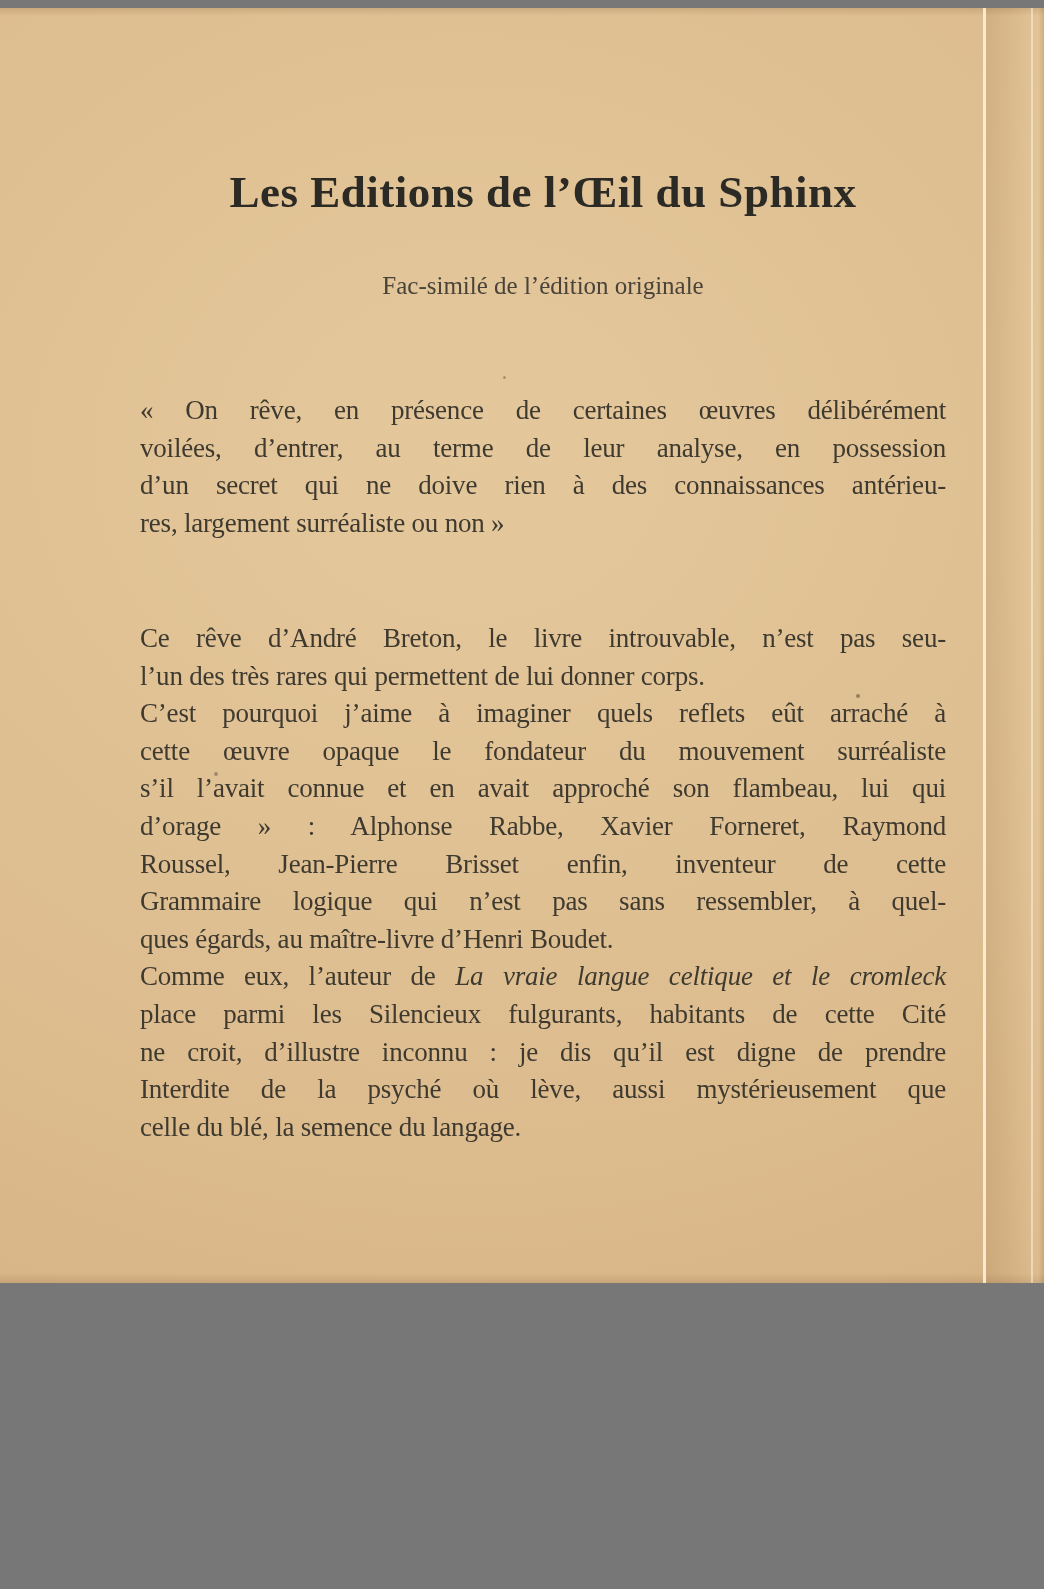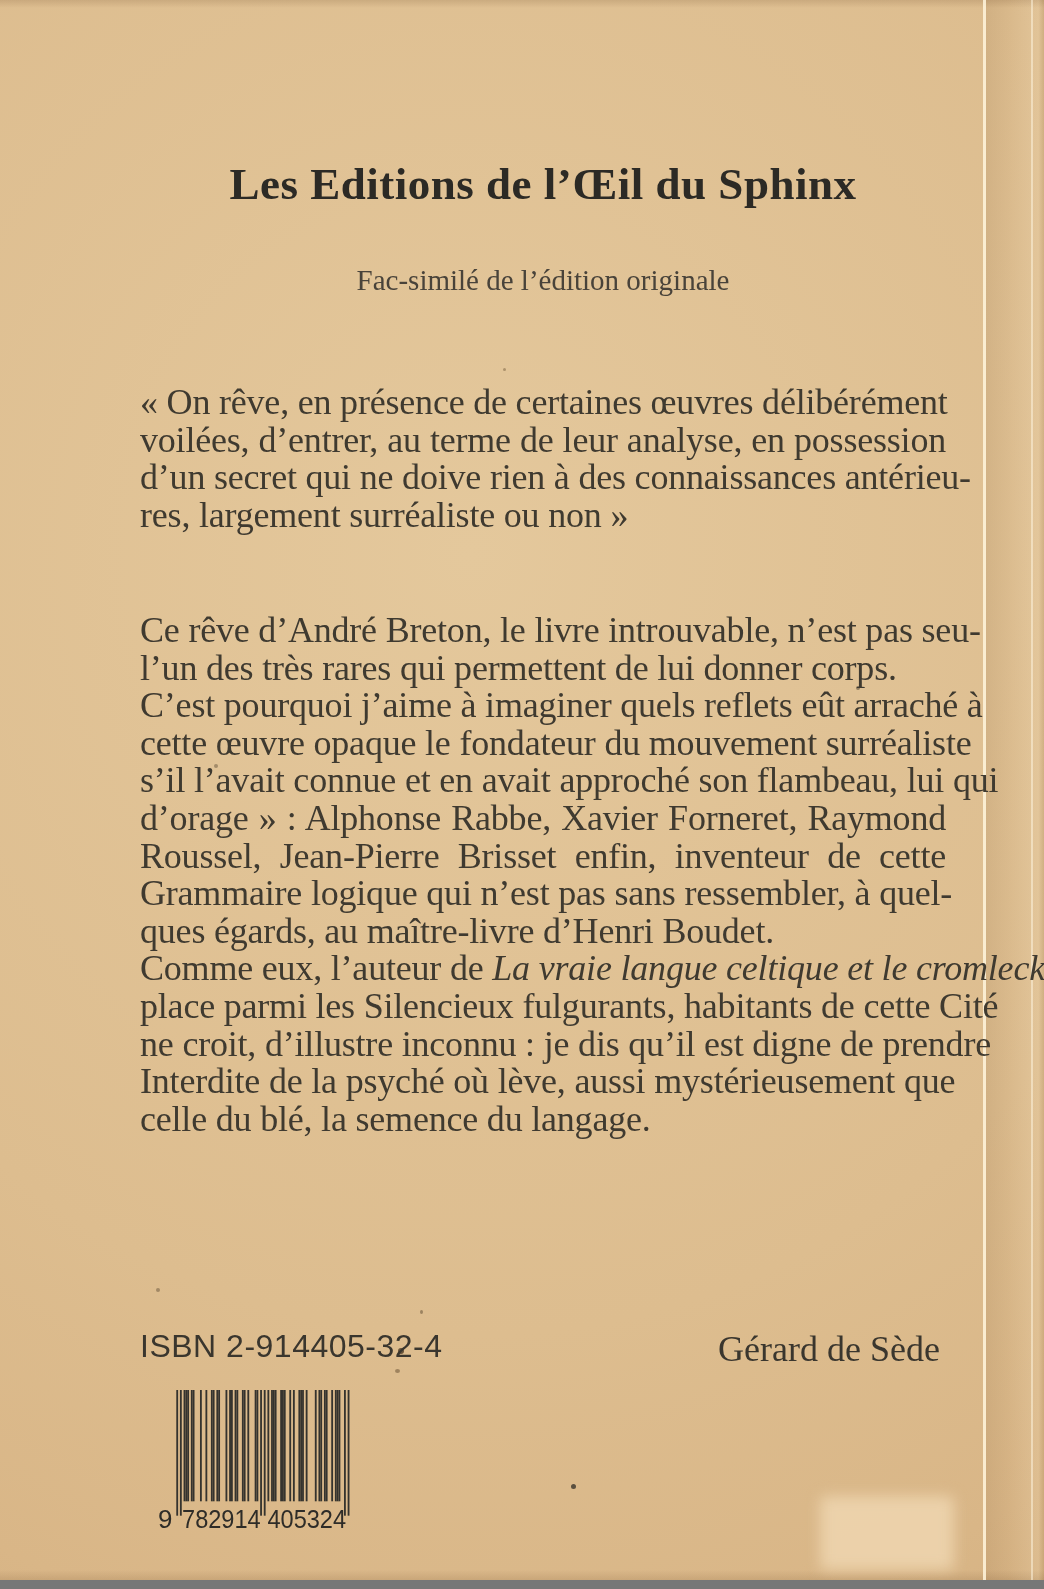--- a/index.html
+++ b/index.html
@@ -4,22 +4,22 @@
 <style>
   :root{
     --paper:#dcbc8e;
     --ink:#3f3a30;
     --ink-dark:#2c2a25;
     --bars:#35332e;
   }
   html,body{margin:0;padding:0;background:#777;}
   .page{
     position:relative;
-    width:1044px;height:1580px;
-    margin:0 auto;
+    width:1044px;height:1275px;
+    margin:8px auto;
     overflow:hidden;
     background:
       radial-gradient(ellipse 130% 90% at 45% 35%, #e4c89c 0%, #ddbd8f 55%, #d9b687 78%, #d0ac7c 100%);
     font-family:"Liberation Serif", serif;
     color:var(--ink);
   }
   
   .edge-shade{position:absolute;top:0;left:986px;width:58px;height:100%;
     background:linear-gradient(to right, rgba(120,82,42,.12), rgba(120,82,42,.04) 40%, rgba(255,240,210,.14) 90%, rgba(120,82,42,.14));}
   .crease-line{position:absolute;top:0;left:983px;width:3px;height:100%;background:rgba(255,245,220,.85);}
@@ -39,25 +39,25 @@
   .sp8{left:156px;top:1288px;width:4px;height:4px;opacity:.45;background:#5c4a32;}
 
   .title{
     position:absolute;left:140px;width:806px;top:158px;
     margin:0;text-align:center;
     font-size:45px;font-weight:700;letter-spacing:.5px;
     color:var(--ink-dark);
   }
   .subtitle{
     position:absolute;left:140px;width:806px;top:264px;
-    text-align:center;font-size:29px;color:#49433a;
+    text-align:center;font-size:25px;color:#49433a;
   }
   .textblock{
     position:absolute;left:140px;width:806px;
-    font-size:36px;line-height:37.6px;letter-spacing:-0.2px;
+    font-size:27px;line-height:37.6px;letter-spacing:-0.2px;
   }
   .quote{top:384px;}
   .main{top:612px;}
   .line{
     text-align:justify;text-align-last:justify;
     white-space:nowrap;
   }
   .line.last{text-align:left;text-align-last:left;}
   .it{font-style:italic;}
 

